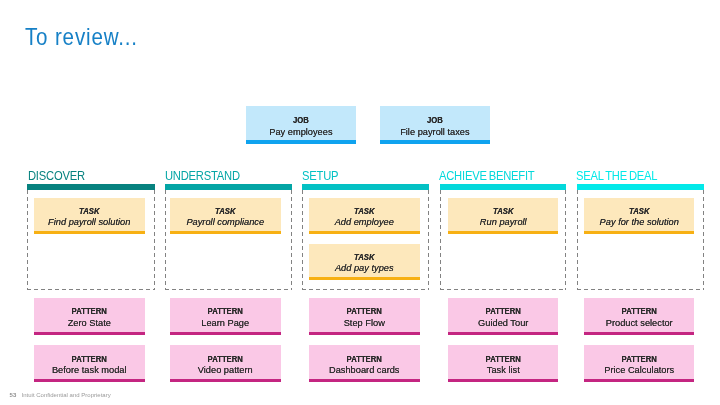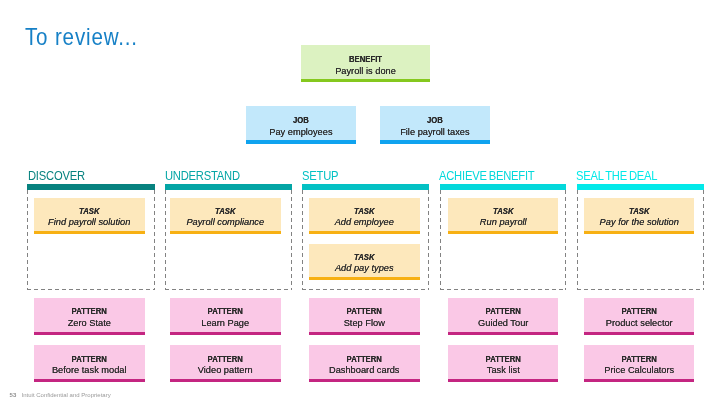--- a/index.html
+++ b/index.html
@@ -52,25 +52,20 @@
   .footer-txt{position:absolute;left:21.6px;top:392.1px;font-size:6px;line-height:6px;
               color:#9a9a9a;}
 </style>
 </head>
 <body>
 
 <div id="slide">
 
   <div class="title" style="color: rgb(22, 128, 198);">To review...</div>
 
-  <div class="card benefit" style="background-color: rgb(220, 242, 193);">
-    <div class="lbl" style="top:10.3px">BENEFIT</div>
-    <div class="ttl" style="top:20.7px">Payroll is done</div>
-    <div class="bar" style="background-color: rgb(133, 200, 30);"></div>
-  </div>
 
   <div class="card job job1" style="background-color: rgb(194, 232, 251);">
     <div class="lbl" style="top:10.3px">JOB</div>
     <div class="ttl" style="top:20.7px">Pay employees</div>
     <div class="bar" style="background-color: rgb(15, 163, 239);"></div>
   </div>
   <div class="card job job2" style="background-color: rgb(194, 232, 251);">
     <div class="lbl" style="top:10.3px">JOB</div>
     <div class="ttl" style="top:20.7px">File payroll taxes</div>
     <div class="bar" style="background-color: rgb(15, 163, 239);"></div>

